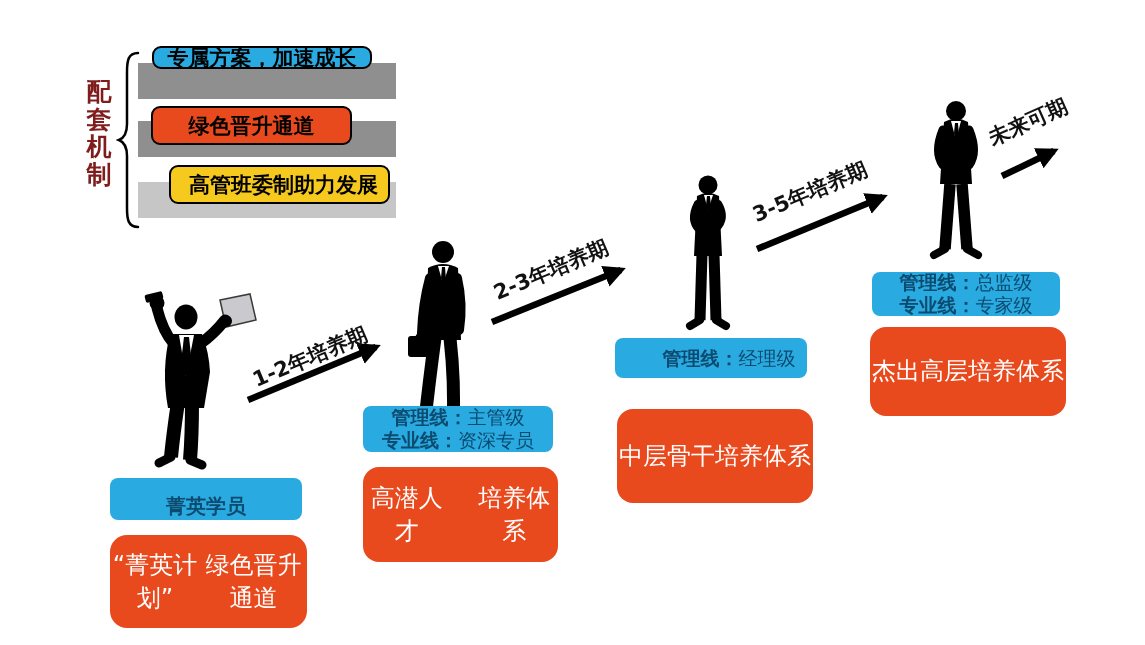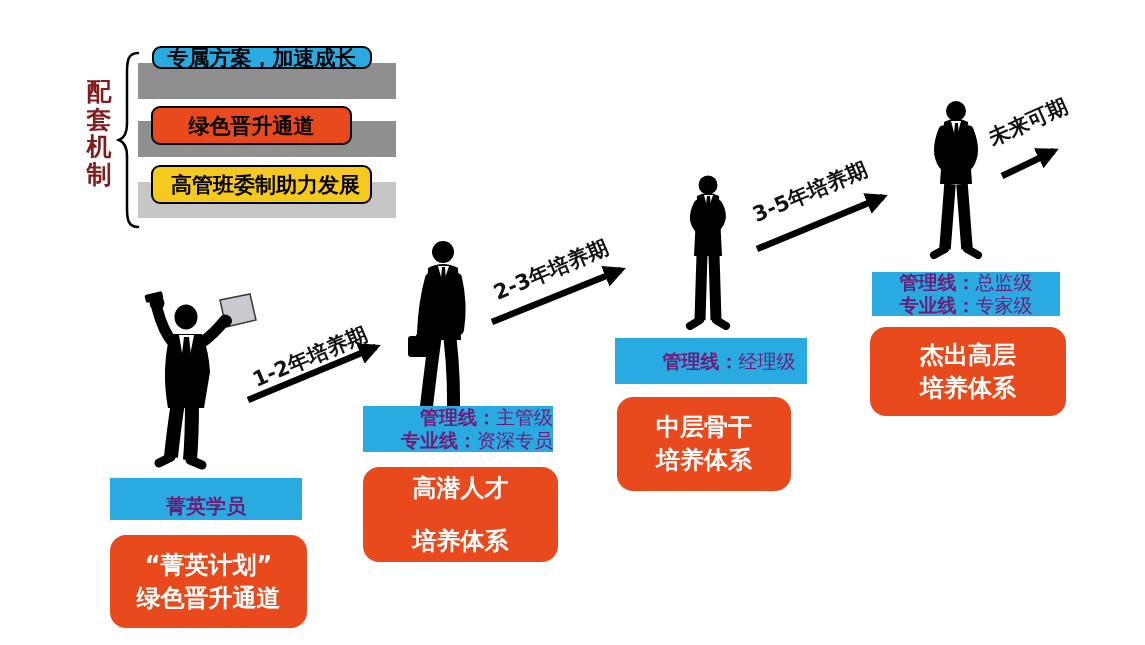--- a/index.html
+++ b/index.html
@@ -28,32 +28,32 @@
     border:2.5px solid #000;border-radius:9px;
     display:flex;align-items:center;justify-content:center;
     font-size:21px;font-weight:600;color:#000;white-space:nowrap;
   }
   .mech-blue{background:var(--blue);}
   .mech-orange{background:var(--orange);}
   .mech-yellow{background:var(--yellow);}
 
   
   .badge-blue{
-    background:var(--blue);border-radius:0;color:#701a75;
+    background:var(--blue);border-radius:8px;color:#0c4a6e;
     display:flex;flex-direction:column;align-items:center;justify-content:center;
     text-align:center;
   }
   .stage-name{font-size:20px;font-weight:bold;}
   .track-row{font-size:19px;line-height:23px;white-space:nowrap;}
   .track-label{font-weight:bold;}
   .track-value{font-weight:normal;}
   .panel-orange{
     background:var(--orange);border-radius:16px;color:#fff;
-    display:flex;flex-direction:column;align-items:center;justify-content:center;
-    text-align:center;font-size:24px;font-weight:700;line-height:33px;
+    display:flex;align-items:center;justify-content:center;
+    text-align:center;font-size:24px;font-weight:400;line-height:33px;
   }
   .arrow-label{
     font-size:21px;font-weight:600;color:#111;text-align:center;
     white-space:nowrap;transform:rotate(-23deg);
   }
   .rot24{transform:rotate(-24deg);}
   svg{display:block;}
 </style>
 </head>
 <body>
@@ -65,21 +65,21 @@
   <svg class="abs" style="left:116px;top:50px;" width="26" height="180" viewBox="0 0 26 180">
     <path d="M22,3 C12,3 11,11 11,22 L11,74 C11,84 8,88 3,90 C8,92 11,96 11,106 L11,158 C11,169 12,177 22,177" fill="none" stroke="#000" stroke-width="2.5" stroke-linecap="round"></path>
   </svg>
 
   <div class="abs gray-bar bar-dark" style="left:138px;top:63px;width:258px;"></div>
   <div class="abs gray-bar bar-dark" style="left:138px;top:121px;width:258px;"></div>
   <div class="abs gray-bar bar-light" style="left:138px;top:182px;width:258px;"></div>
 
   <div class="abs mech-box mech-blue" style="left:152px;top:46px;width:220px;height:23px;">专属方案，加速成长</div>
   <div class="abs mech-box mech-orange" style="left:151px;top:106px;width:201px;height:39px;">绿色晋升通道</div>
-  <div class="abs mech-box mech-yellow" style="left:151px;top:165px;width:221px;height:39px;padding-left:8px;">高管班委制助力发展</div>
+  <div class="abs mech-box mech-yellow" style="left:169px;top:165px;width:221px;height:39px;padding-left:8px;">高管班委制助力发展</div>
 
   <svg class="abs" style="left:126px;top:290px;" width="134" height="180" viewBox="0 0 134 180">
     <polygon points="94,10 124,4 130,30 100,37" fill="#C9C9CE" stroke="#3a3a3a" stroke-width="1.5"></polygon>
     <path d="M74,54 Q88,44 99,30" stroke="#000" stroke-width="11" stroke-linecap="round" fill="none"></path>
     <circle cx="100" cy="31" r="6" fill="#000"></circle>
     <path d="M48,54 Q37,42 31,18" stroke="#000" stroke-width="11" stroke-linecap="round" fill="none"></path>
     <circle cx="31" cy="13" r="7.5" fill="#000"></circle>
     <rect x="19" y="3" width="18" height="8" rx="2" transform="rotate(-14 28 7)" fill="#000"></rect>
     <ellipse cx="60" cy="27" rx="11.5" ry="12.5" fill="#000"></ellipse>
     <path d="M44,44 L76,44 Q83,62 84,82 L78,118 L42,118 Q35,80 44,44 Z" fill="#000"></path>
@@ -97,21 +97,21 @@
       <path d="M0,0 L3.4,1.7 L0,3.4 Z" fill="#000"></path>
         </marker>
       </defs>
     <path d="M5,68 L133,15" stroke="#000" stroke-width="6.5" marker-end="url(#ah1)"></path>
   </svg>
   <div class="abs arrow-label" style="left:235px;top:343px;width:150px;">1-2年培养期</div>
 
   <div class="abs badge-blue" style="left:110px;top:478px;width:192px;height:42px;justify-content:flex-end;">
     <div class="stage-name">菁英学员</div>
   </div>
-  <div class="abs panel-orange" style="left:110px;top:535px;width:197px;height:93px;">
+  <div class="abs panel-orange" style="left:110px;top:535px;width:197px;height:93px;border-radius:17px;">
     <div>“菁英计划”</div>
     <div>绿色晋升通道</div>
   </div>
 
   <svg class="abs" style="left:400px;top:238px;" width="78" height="212" viewBox="0 0 78 212">
     <circle cx="43" cy="14" r="11" fill="#000"></circle>
     <path d="M28,30 Q43,22 58,30 L61,102 L26,102 Z" fill="#000"></path>
     <polygon points="38,28 49,28 43,46" fill="#fff"></polygon>
     <polygon points="42,29 45,29 46,42 43,50 41,40" fill="#000"></polygon>
     <path d="M30,40 Q23,66 22,95" stroke="#000" stroke-width="10" stroke-linecap="round" fill="none"></path>
@@ -127,21 +127,21 @@
   <svg class="abs" style="left:486px;top:255px;" width="160" height="74" viewBox="0 0 160 74">
     <defs>
         <marker id="ah2" markerWidth="3.6" markerHeight="3.6" refX="2.6" refY="1.7" orient="auto">
       <path d="M0,0 L3.4,1.7 L0,3.4 Z" fill="#000"></path>
         </marker>
       </defs>
     <path d="M6,67 L135,15" stroke="#000" stroke-width="6.5" marker-end="url(#ah2)"></path>
   </svg>
   <div class="abs arrow-label" style="left:476px;top:256px;width:150px;">2-3年培养期</div>
 
-  <div class="abs badge-blue" style="left:363px;top:406px;width:190px;height:46px;align-items:flex-end;">
+  <div class="abs badge-blue" style="left:363px;top:406px;width:190px;height:46px;">
     <div class="track-row"><span class="track-label">管理线：</span><span class="track-value">主管级</span></div>
     <div class="track-row"><span class="track-label">专业线：</span><span class="track-value">资深专员</span></div>
   </div>
   <div class="abs panel-orange" style="left:363px;top:467px;width:195px;height:95px;gap:20px;">
     <div>高潜人才</div>
     <div>培养体系</div>
   </div>
 
   <svg class="abs" style="left:676px;top:174px;" width="66" height="162" viewBox="0 0 66 162">
     <circle cx="32" cy="11" r="9.5" fill="#000"></circle>
@@ -160,24 +160,24 @@
   <svg class="abs" style="left:751px;top:182px;" width="158" height="73" viewBox="0 0 158 73">
     <defs>
         <marker id="ah3" markerWidth="3.6" markerHeight="3.6" refX="2.6" refY="1.7" orient="auto">
       <path d="M0,0 L3.4,1.7 L0,3.4 Z" fill="#000"></path>
         </marker>
       </defs>
     <path d="M6,67 L132,15" stroke="#000" stroke-width="6.5" marker-end="url(#ah3)"></path>
   </svg>
   <div class="abs arrow-label" style="left:735px;top:178px;width:150px;">3-5年培养期</div>
 
-  <div class="abs badge-blue" style="left:615px;top:338px;width:192px;height:46px;padding-left:36px;">
+  <div class="abs badge-blue" style="left:615px;top:338px;width:192px;height:40px;padding-left:36px;">
     <div class="track-row"><span class="track-label">管理线：</span><span class="track-value">经理级</span></div>
   </div>
-  <div class="abs panel-orange" style="left:617px;top:397px;width:174px;height:94px;">
+  <div class="abs panel-orange" style="left:617px;top:409px;width:196px;height:94px;">
     <div>中层骨干</div>
     <div>培养体系</div>
   </div>
 
   <svg class="abs" style="left:922px;top:100px;" width="70" height="163" viewBox="0 0 70 163">
     <circle cx="34" cy="11" r="10" fill="#000"></circle>
     <path d="M22,22 Q34,15 46,22 L50,84 L18,84 Z" fill="#000"></path>
     <polygon points="29,21 39,21 34,40" fill="#fff"></polygon>
     <polygon points="33,23 36,23 37,36 34,44 32,33" fill="#000"></polygon>
     <path d="M21,30 Q12,52 21,65" stroke="#000" stroke-width="9" stroke-linecap="round" fill="none"></path>

